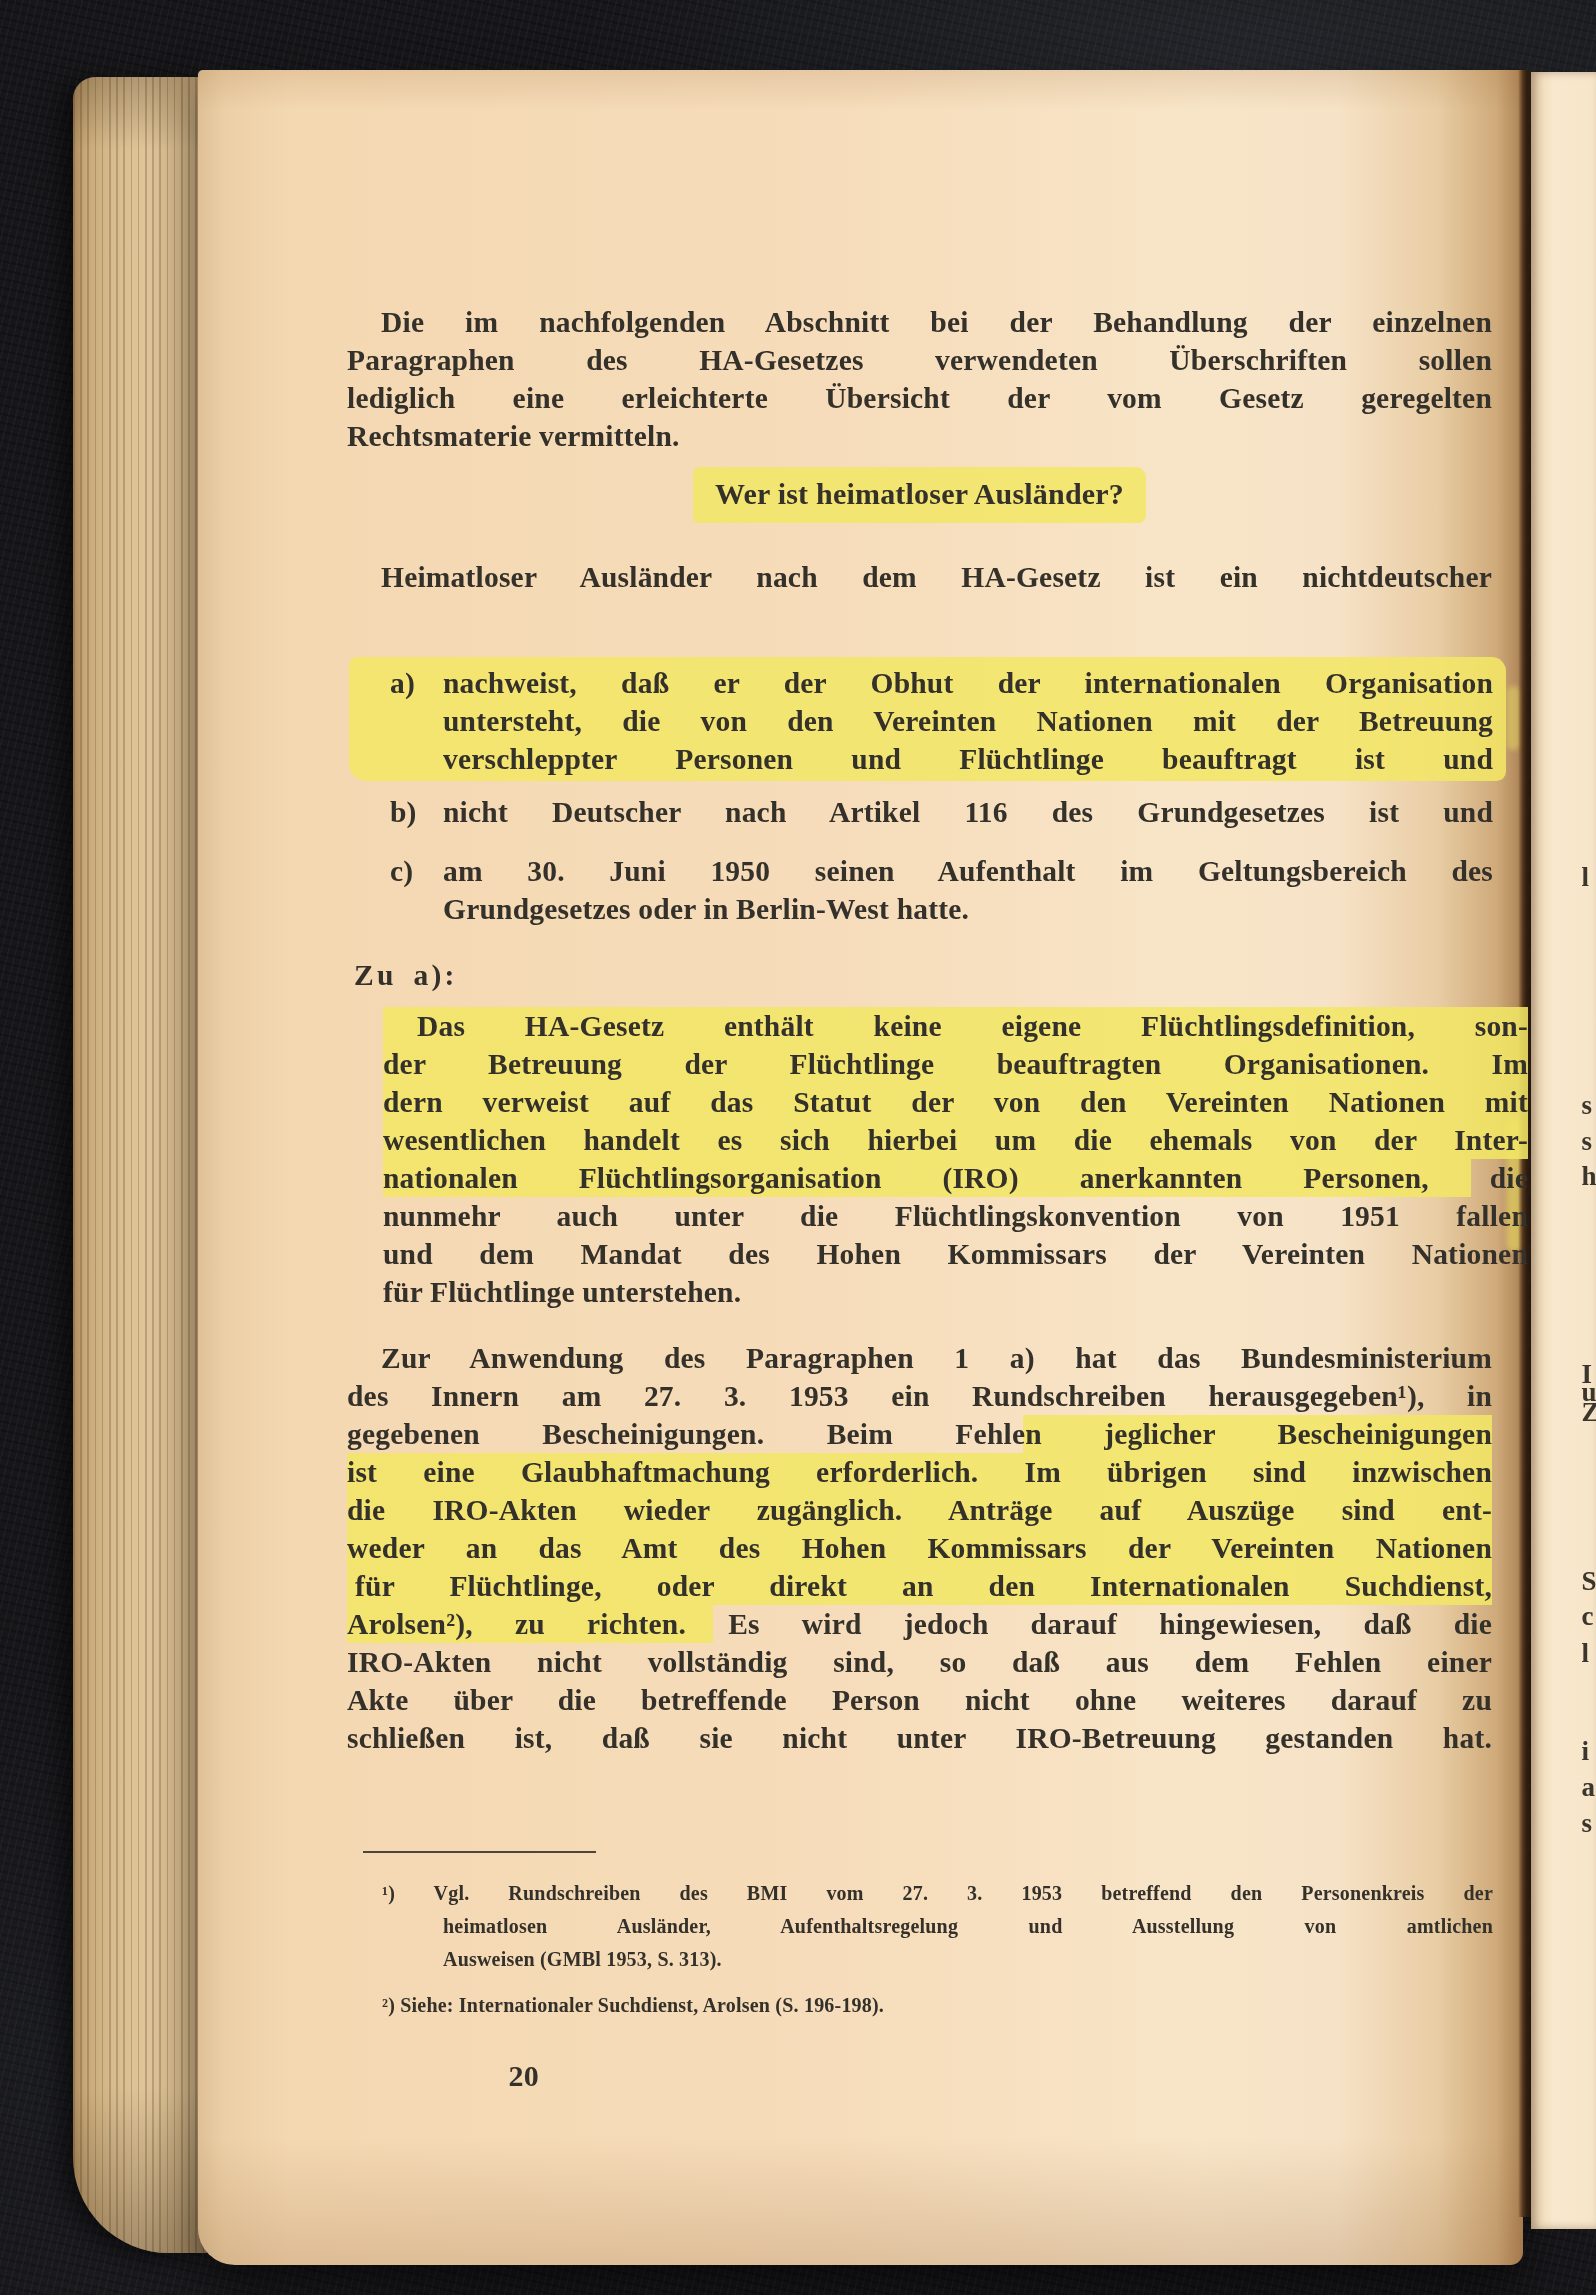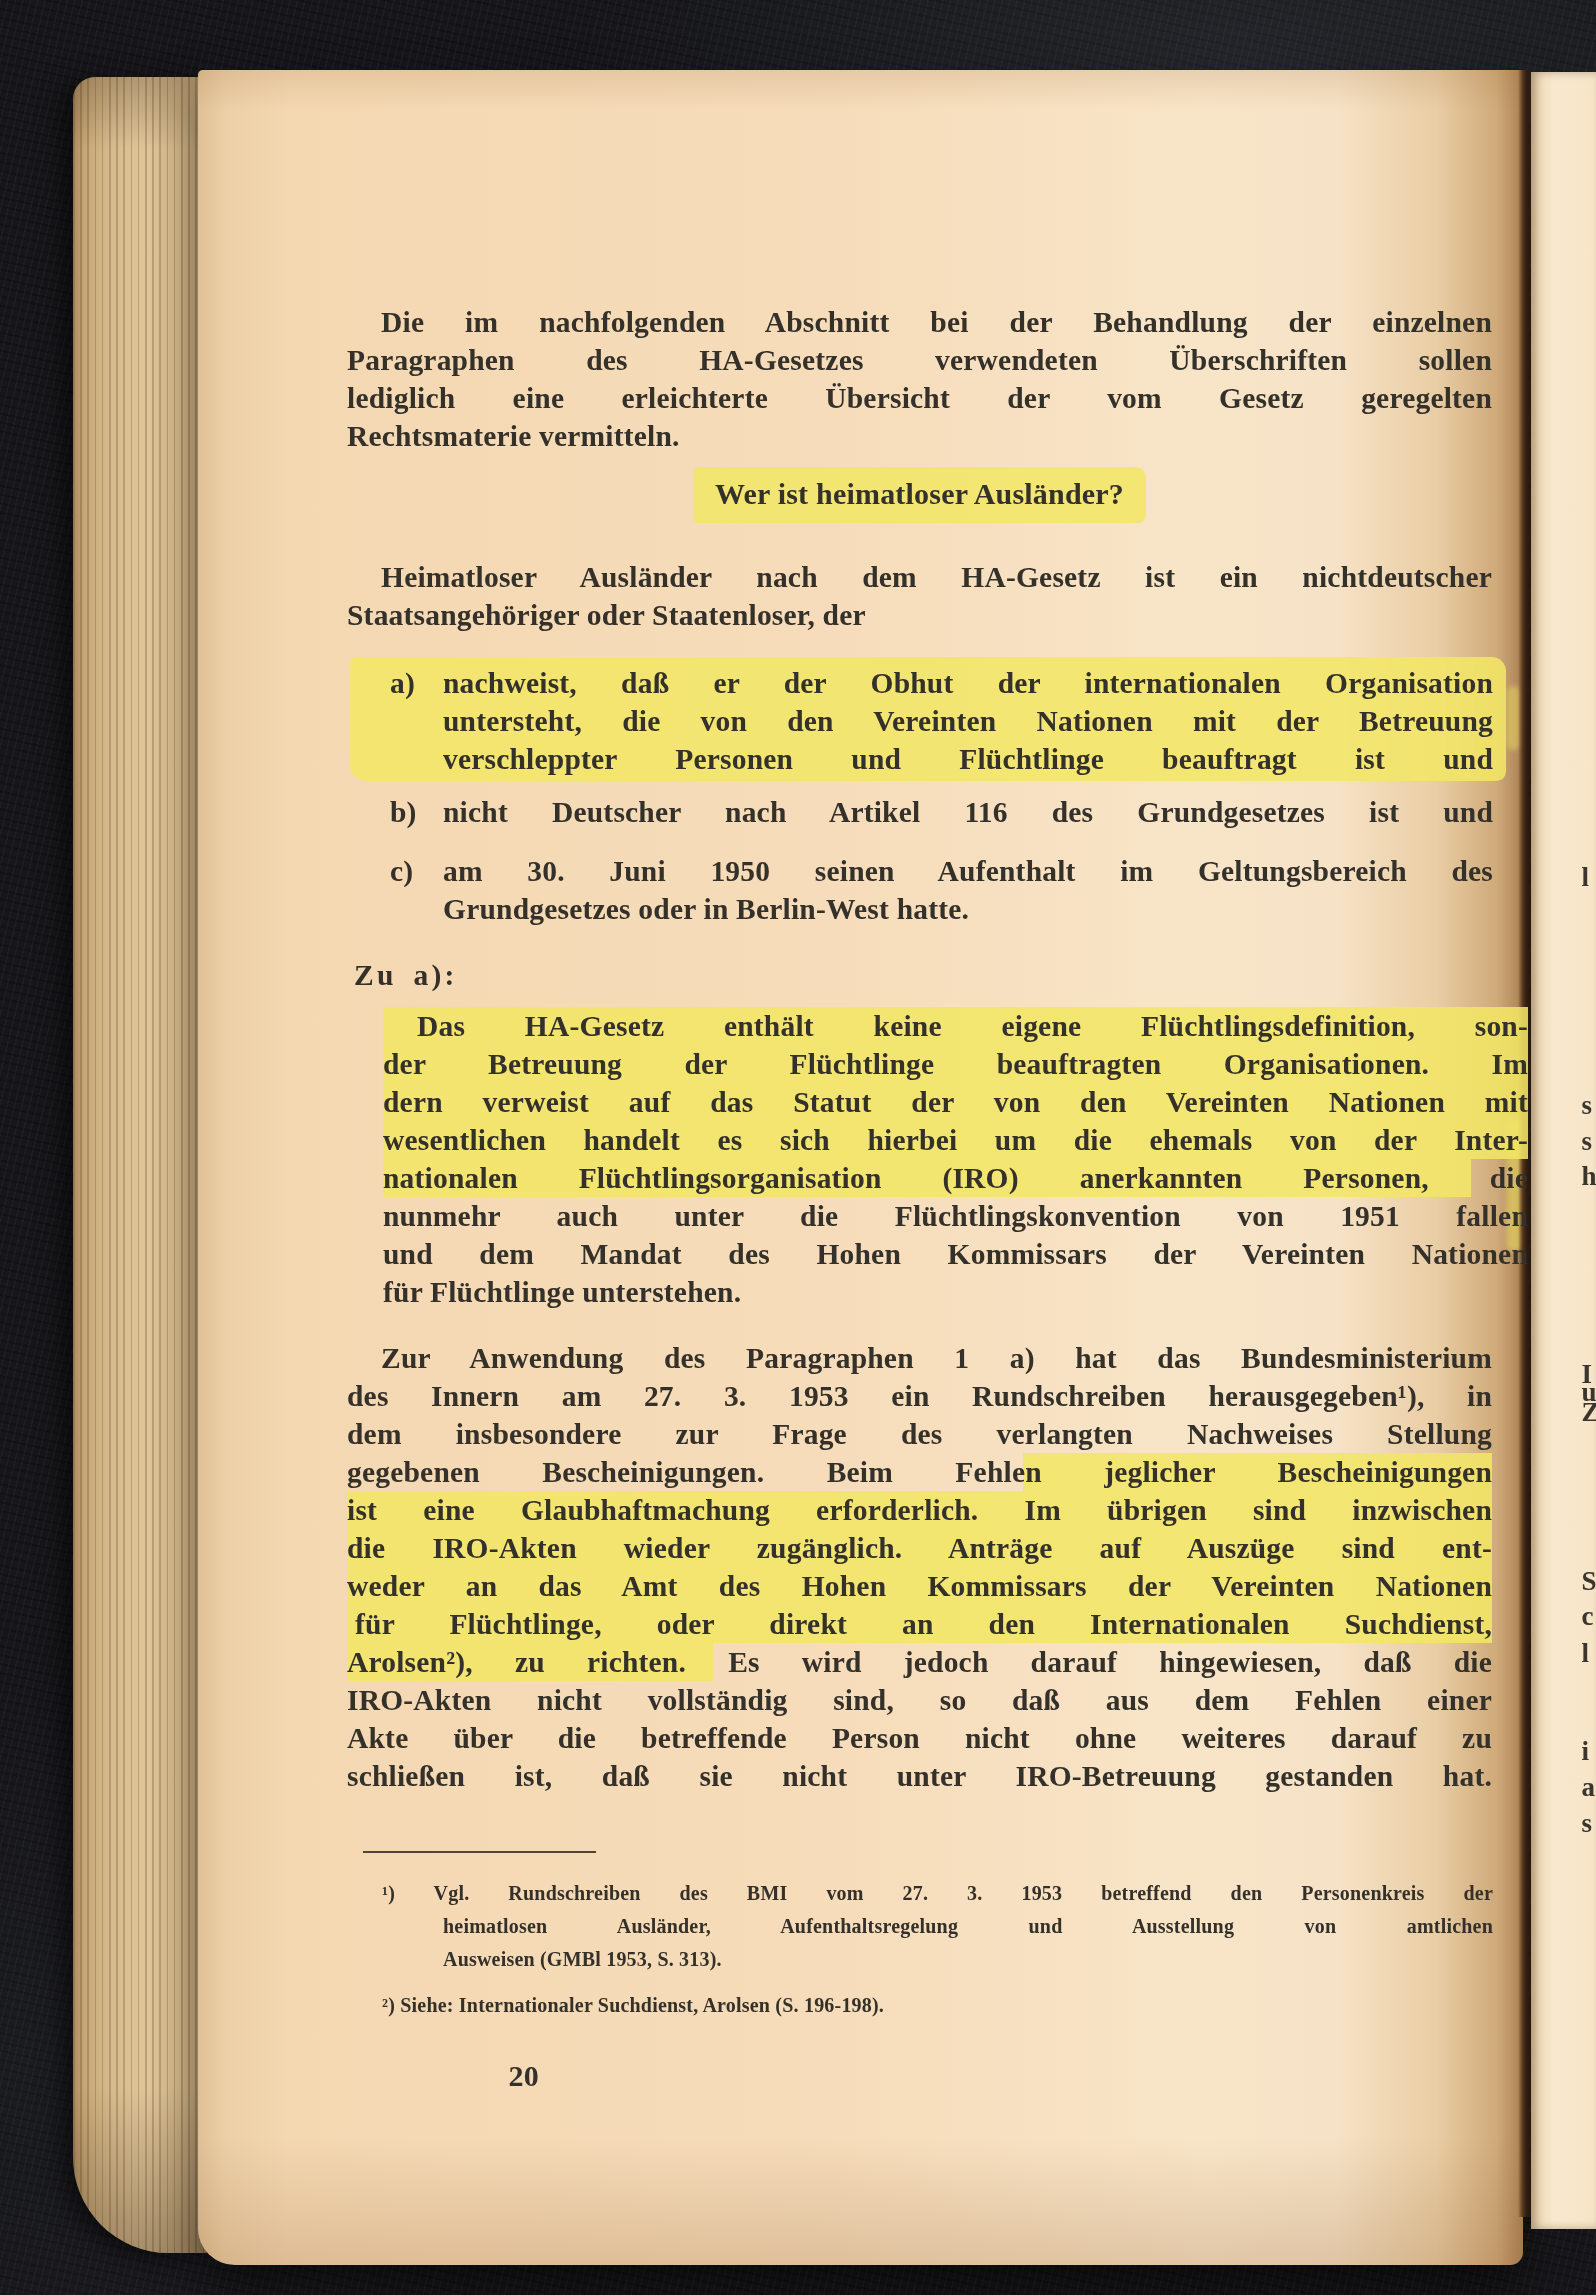--- a/index.html
+++ b/index.html
@@ -81,21 +81,20 @@
         <div class="line j">lediglich eine erleichterte Übersicht der vom Gesetz geregelten</div>
         <div class="line">Rechtsmaterie vermitteln.</div>
       </div>
 
     <div class="block head-wrap" style="left:149px;top:397px;width:1145px;">
       <span class="head-pill">Wer ist heimatloser Ausländer?</span>
     </div>
 
     <div class="block" style="left:149px;top:488px;width:1145px;">
         <div class="line j" style="padding-left: 34px;">Heimatloser Ausländer nach dem HA-Gesetz ist ein nichtdeutscher</div>
-        <div class="line">Staatsangehöriger oder Staatenloser, der</div>
       </div>
 
     <div class="block hl-item" style="left:245px;top:594px;width:1050px;">
       <span class="item-label">a)</span>
       <div>
           <div class="line j">nachweist, daß er der Obhut der internationalen Organisation</div>
           <div class="line j">untersteht, die von den Vereinten Nationen mit der Betreuung</div>
           <div class="line j">verschleppter Personen und Flüchtlinge beauftragt ist und</div>
         </div>
     </div>
@@ -124,21 +123,20 @@
         <div class="line j" style="background: linear-gradient(90deg, transparent -1%, var(--hl) -1%, var(--hl) 101%, transparent 101%);">wesentlichen handelt es sich hierbei um die ehemals von der Inter-</div>
         <div class="line j" style="background: linear-gradient(90deg, transparent -1%, var(--hl) -1%, var(--hl) 95%, transparent 95%);">nationalen Flüchtlingsorganisation (IRO) anerkannten Personen, die</div>
         <div class="line j">nunmehr auch unter die Flüchtlingskonvention von 1951 fallen</div>
         <div class="line j">und dem Mandat des Hohen Kommissars der Vereinten Nationen</div>
         <div class="line">für Flüchtlinge unterstehen.</div>
       </div>
 
     <div class="block" style="left:149px;top:1269px;width:1145px;">
         <div class="line j" style="padding-left: 34px;">Zur Anwendung des Paragraphen 1 a) hat das Bundesministerium</div>
         <div class="line j">des Innern am 27. 3. 1953 ein Rundschreiben herausgegeben¹), in</div>
-        <div class="line j">dem insbesondere zur Frage des verlangten Nachweises Stellung</div>
         <div class="line j" style="background: linear-gradient(90deg, transparent 59%, var(--hl) 59%, var(--hl) 101%, transparent 101%);">gegebenen Bescheinigungen. Beim Fehlen jeglicher Bescheinigungen</div>
         <div class="line j" style="background: linear-gradient(90deg, transparent -1%, var(--hl) -1%, var(--hl) 101%, transparent 101%);">ist eine Glaubhaftmachung erforderlich. Im übrigen sind inzwischen</div>
         <div class="line j" style="background: linear-gradient(90deg, transparent -1%, var(--hl) -1%, var(--hl) 101%, transparent 101%);">die IRO-Akten wieder zugänglich. Anträge auf Auszüge sind ent-</div>
         <div class="line j" style="background: linear-gradient(90deg, transparent -1%, var(--hl) -1%, var(--hl) 101%, transparent 101%);">weder an das Amt des Hohen Kommissars der Vereinten Nationen</div>
         <div class="line j" style="background: linear-gradient(90deg, transparent -1%, var(--hl) -1%, var(--hl) 101%, transparent 101%); padding-left: 8px;">für Flüchtlinge, oder direkt an den Internationalen Suchdienst,</div>
         <div class="line j" style="background: linear-gradient(90deg, transparent -1%, var(--hl) -1%, var(--hl) 32%, transparent 32%);">Arolsen²), zu richten. Es wird jedoch darauf hingewiesen, daß die</div>
         <div class="line j">IRO-Akten nicht vollständig sind, so daß aus dem Fehlen einer</div>
         <div class="line j">Akte über die betreffende Person nicht ohne weiteres darauf zu</div>
         <div class="line j">schließen ist, daß sie nicht unter IRO-Betreuung gestanden hat.</div>
       </div>

